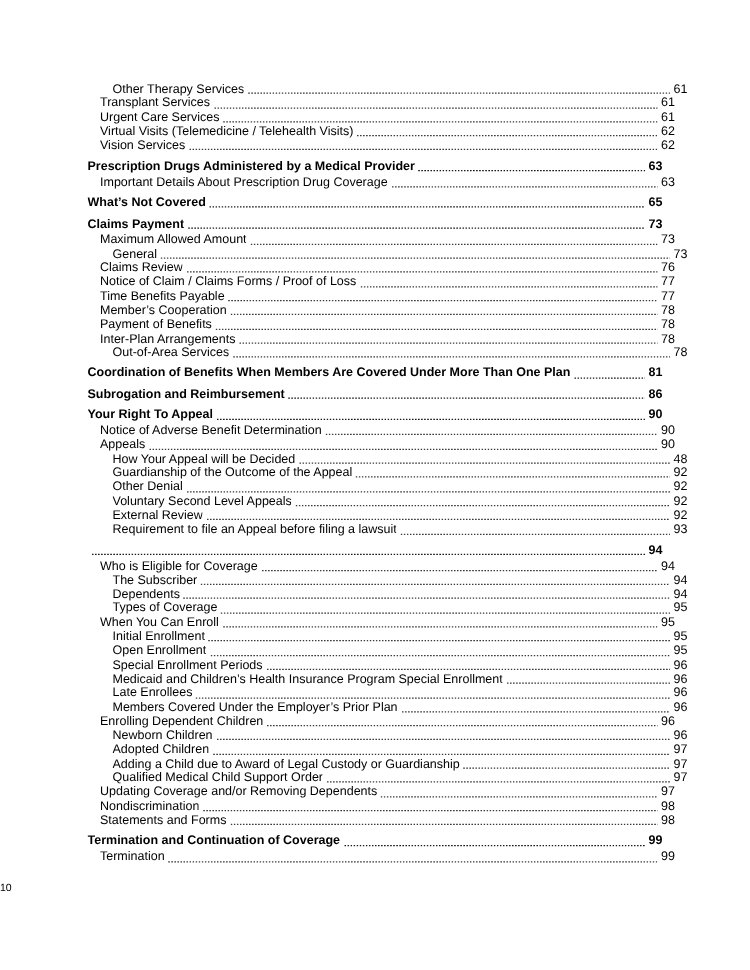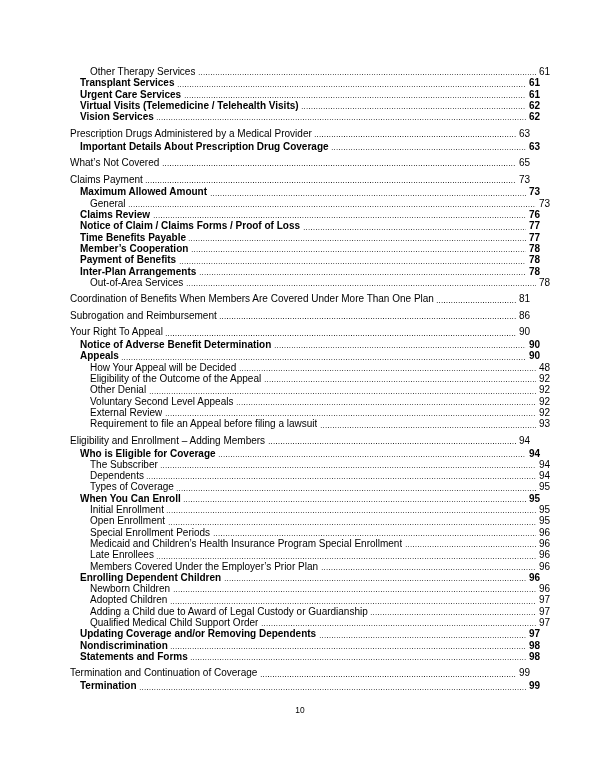--- a/index.html
+++ b/index.html
@@ -53,48 +53,47 @@
     background-position: left bottom;
   }
   .toc-entry .pageno {
     flex: 0 0 auto;
     text-align: right;
     min-width: 13px;
   }
 
   
   .lvl-0 {
-    font-weight: normal;
+    font-weight: bold;
     padding-left: 0px;
     margin-top: 5.2px;
   }
   .lvl-0 + .lvl-1,
   .lvl-0 + .lvl-2 {
     margin-top: 1.6px;
   }
   .lvl-1 {
-    font-weight: bold;
+    font-weight: normal;
     padding-left: 10px;
   }
   .lvl-2 {
     font-weight: normal;
     padding-left: 20px;
   }
   .lvl-0 .leader {
     background-image: radial-gradient(circle, #1a1a1a 0.55px, rgba(0,0,0,0) 0.7px);
     background-size: 2.45px 1px;
   }
 
   
   .footer-pageno {
     position: absolute;
     left: 0;
     right: 0;
     top: 705px;
-    text-align: center;
     font-size: 8.4px;
     line-height: 10px;
   }
 </style>
 </head>
 <body>
 
 <div class="page">
 
   <div class="toc" id="toc-list">
@@ -212,21 +211,21 @@
         <span class="title">Appeals</span>
         <span class="leader"></span>
         <span class="pageno">90</span>
       </div>
       <div class="toc-entry lvl-2">
         <span class="title">How Your Appeal will be Decided</span>
         <span class="leader"></span>
         <span class="pageno">48</span>
       </div>
       <div class="toc-entry lvl-2">
-        <span class="title">Eligibility of the Outcome of the Appeal</span>
+        <span class="title">Guardianship of the Outcome of the Appeal</span>
         <span class="leader"></span>
         <span class="pageno">92</span>
       </div>
       <div class="toc-entry lvl-2">
         <span class="title">Other Denial</span>
         <span class="leader"></span>
         <span class="pageno">92</span>
       </div>
       <div class="toc-entry lvl-2">
         <span class="title">Voluntary Second Level Appeals</span>
@@ -237,21 +236,20 @@
         <span class="title">External Review</span>
         <span class="leader"></span>
         <span class="pageno">92</span>
       </div>
       <div class="toc-entry lvl-2">
         <span class="title">Requirement to file an Appeal before filing a lawsuit</span>
         <span class="leader"></span>
         <span class="pageno">93</span>
       </div>
       <div class="toc-entry lvl-0">
-        <span class="title">Eligibility and Enrollment – Adding Members</span>
         <span class="leader"></span>
         <span class="pageno">94</span>
       </div>
       <div class="toc-entry lvl-1">
         <span class="title">Who is Eligible for Coverage</span>
         <span class="leader"></span>
         <span class="pageno">94</span>
       </div>
       <div class="toc-entry lvl-2">
         <span class="title">The Subscriber</span>

